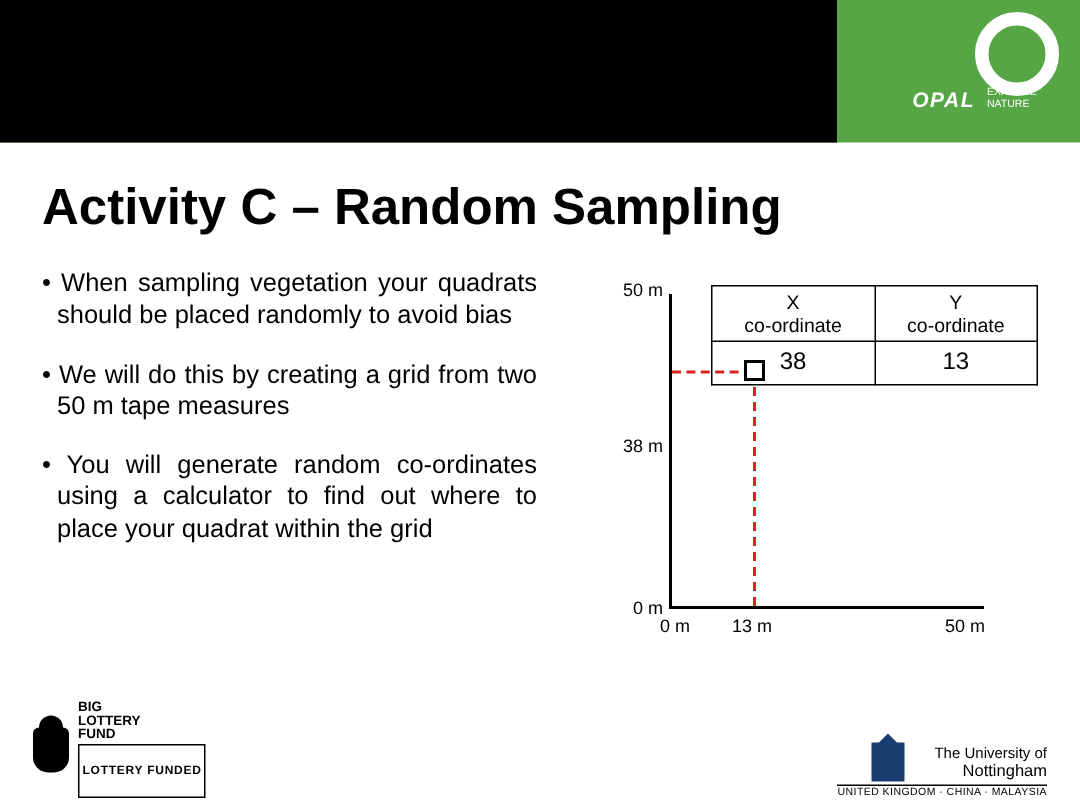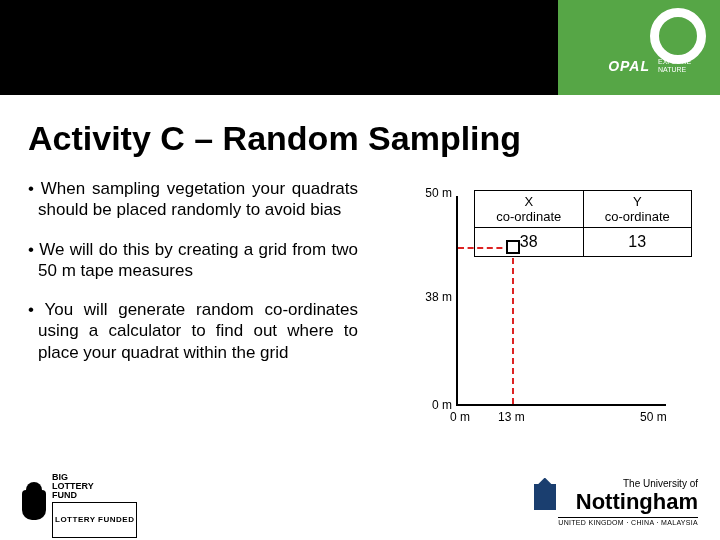--- a/index.html
+++ b/index.html
@@ -47,21 +47,21 @@
   .coord-table {
     position: absolute; right: 0; top: 12px; width: 218px;
     border-collapse: collapse; font-size: 13px; text-align: center;
   }
   .coord-table th, .coord-table td {
     border: 1.5px solid #000; padding: 3px 6px; font-weight: normal;
   }
   .coord-table td.val { font-size: 16px; padding: 5px; }
 
   .grid-wrap {
-    position: absolute; top: 2px; left: 30px; width: 270px; height: 260px;
+    position: absolute; top: 2px; left: 20px; width: 270px; height: 260px;
   }
   .yaxis-label { position: absolute; font-size: 12px; text-align: right; }
   .xaxis-label { position: absolute; font-size: 12px; }
   .grid-box {
     position: absolute; left: 36px; top: 16px; width: 210px; height: 210px;
     border-left: 2px solid #000; border-bottom: 2px solid #000;
   }
   .dash-v {
     position: absolute; border-left: 2px dashed #d22; height: 156px;
     left: 54px; bottom: 0;
@@ -70,37 +70,37 @@
     position: absolute; border-top: 2px dashed #d22; width: 54px;
     left: 0; bottom: 155px;
   }
   .quadrat {
     position: absolute; width: 14px; height: 14px; border: 2px solid #000;
     left: 48px; bottom: 150px; background: #fff;
   }
 
   .footer {
     position: absolute; bottom: 8px; left: 0; width: 100%; height: 54px;
-    display: flex; justify-content: space-between; 
+    display: flex; justify-content: space-between; align-items: flex-end;
     padding: 0 22px;
   }
   .lottery { display: flex; align-items: center; gap: 6px; }
   .lottery-icon {
     width: 24px; height: 30px; background: #000; border-radius: 4px 4px 10px 10px;
     position: relative;
   }
   .lottery-icon::before {
     content: ""; position: absolute; top: -8px; left: 4px; width: 16px; height: 10px;
     background: #000; border-radius: 8px 8px 0 0;
   }
   .lottery-text { font-size: 9px; font-weight: bold; line-height: 1; }
   .lottery-sub { display: block; font-size: 8px; border: 1px solid #000; padding: 13px 2px; margin-top: 2px; letter-spacing: 0.5px;}
   .notts { text-align: right; font-size: 9px; }
   .notts .uni { font-size: 10px; }
-  .notts .name { font-size: 22px; font-weight: bold; }
+  .notts .name { font-size: 11px; font-weight: normal; }
   .notts-row { display: flex; align-items: center; justify-content: flex-end; gap: 20px; }
   .notts-icon {
     width: 22px; height: 26px; background: #1a3e6f; position: relative;
   }
   .notts-icon::before {
     content: ""; position: absolute; top: -6px; left: 3px; width: 16px; height: 8px;
     background: #1a3e6f; clip-path: polygon(0 100%, 50% 0, 100% 100%);
   }
   .notts-campus { font-size: 7px; letter-spacing: 0.3px; margin-top: 2px; border-top: 1px solid #000; padding-top: 1px; display: inline-block;}
 </style>

